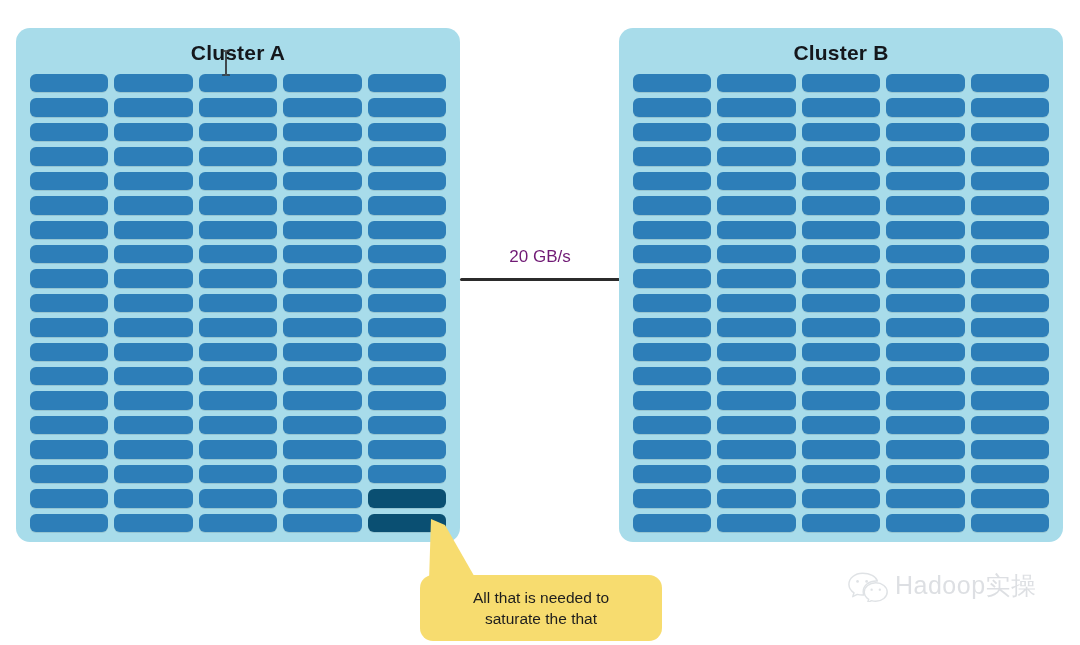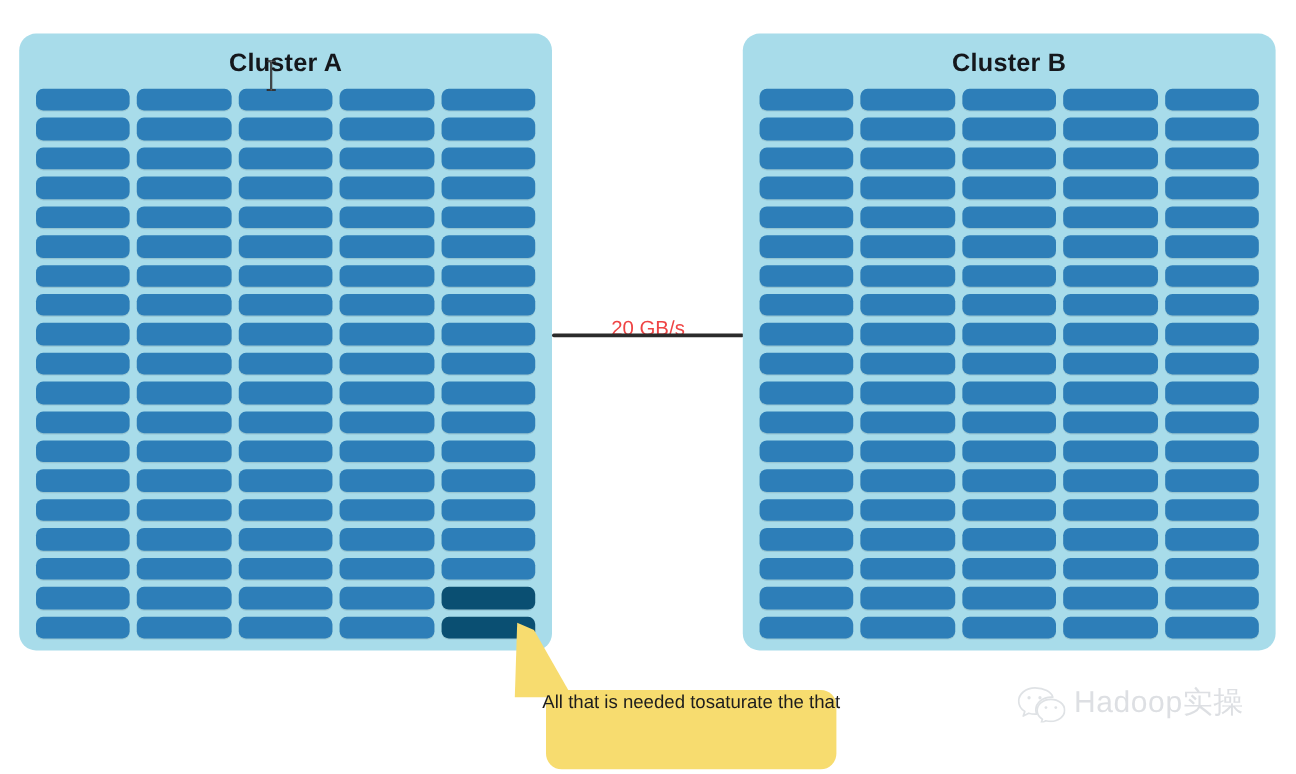--- a/index.html
+++ b/index.html
@@ -93,25 +93,25 @@
     left: 0;
     top: 38px;
     width: 160px;
     height: 3px;
     background: #2b2b2b;
     border-radius: 2px;
   }
   #pipe-label {
     position: absolute;
     left: 0;
-    top: 23px;
+    top: 6px;
     width: 160px;
     text-align: center;
     font-size: 17px;
-    color: #ef4444;
+    color: #701a75;
     line-height: 22px;
   }
 
   
   #callout {
     position: absolute;
     left: 420px;
     top: 575px;
     width: 242px;
     height: 66px;
@@ -119,23 +119,22 @@
   #callout-bubble {
     position: absolute;
     left: 0;
     top: 0;
     width: 242px;
     height: 66px;
     background: #f7dc6f;
     border-radius: 13px;
     box-sizing: border-box;
     display: flex;
-    flex-direction: row;
+    flex-direction: column;
     justify-content: center;
-    margin-left: 35px;
   }
   #callout svg.tail {
     position: absolute;
     left: -5px;
     top: -56px;
     width: 80px;
     height: 64px;
     overflow: visible;
   }
   .callout-line {

